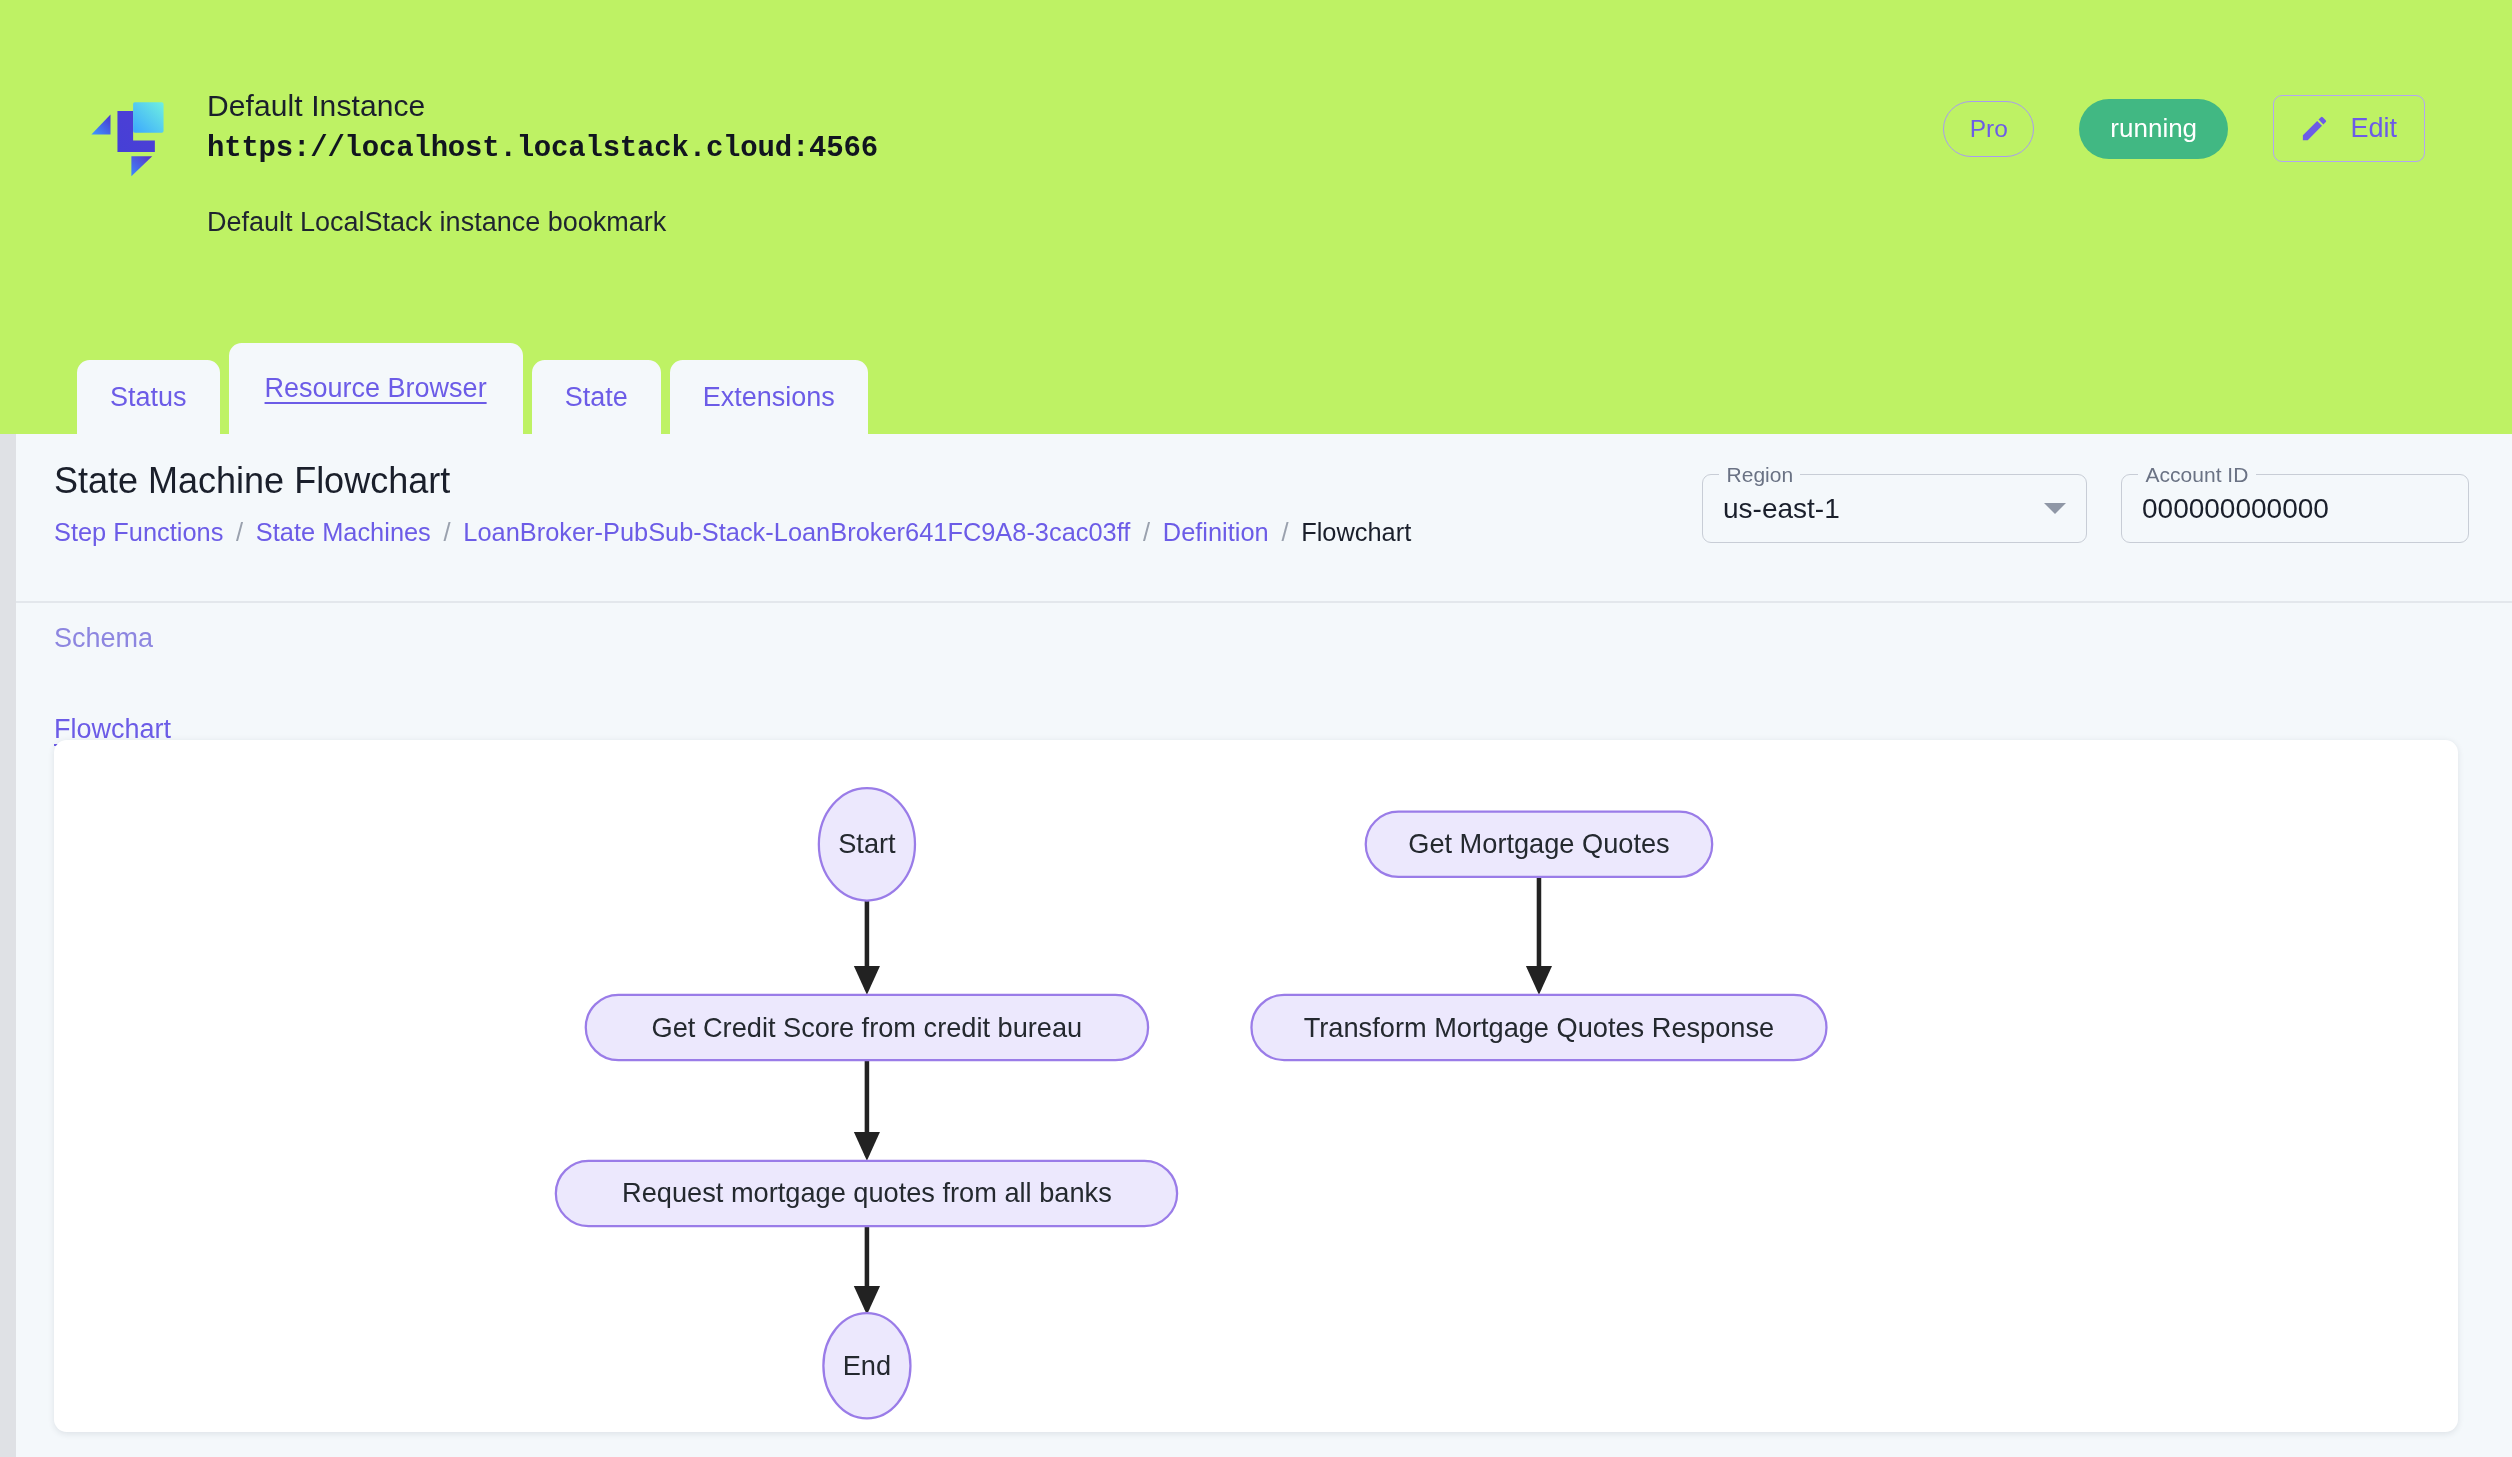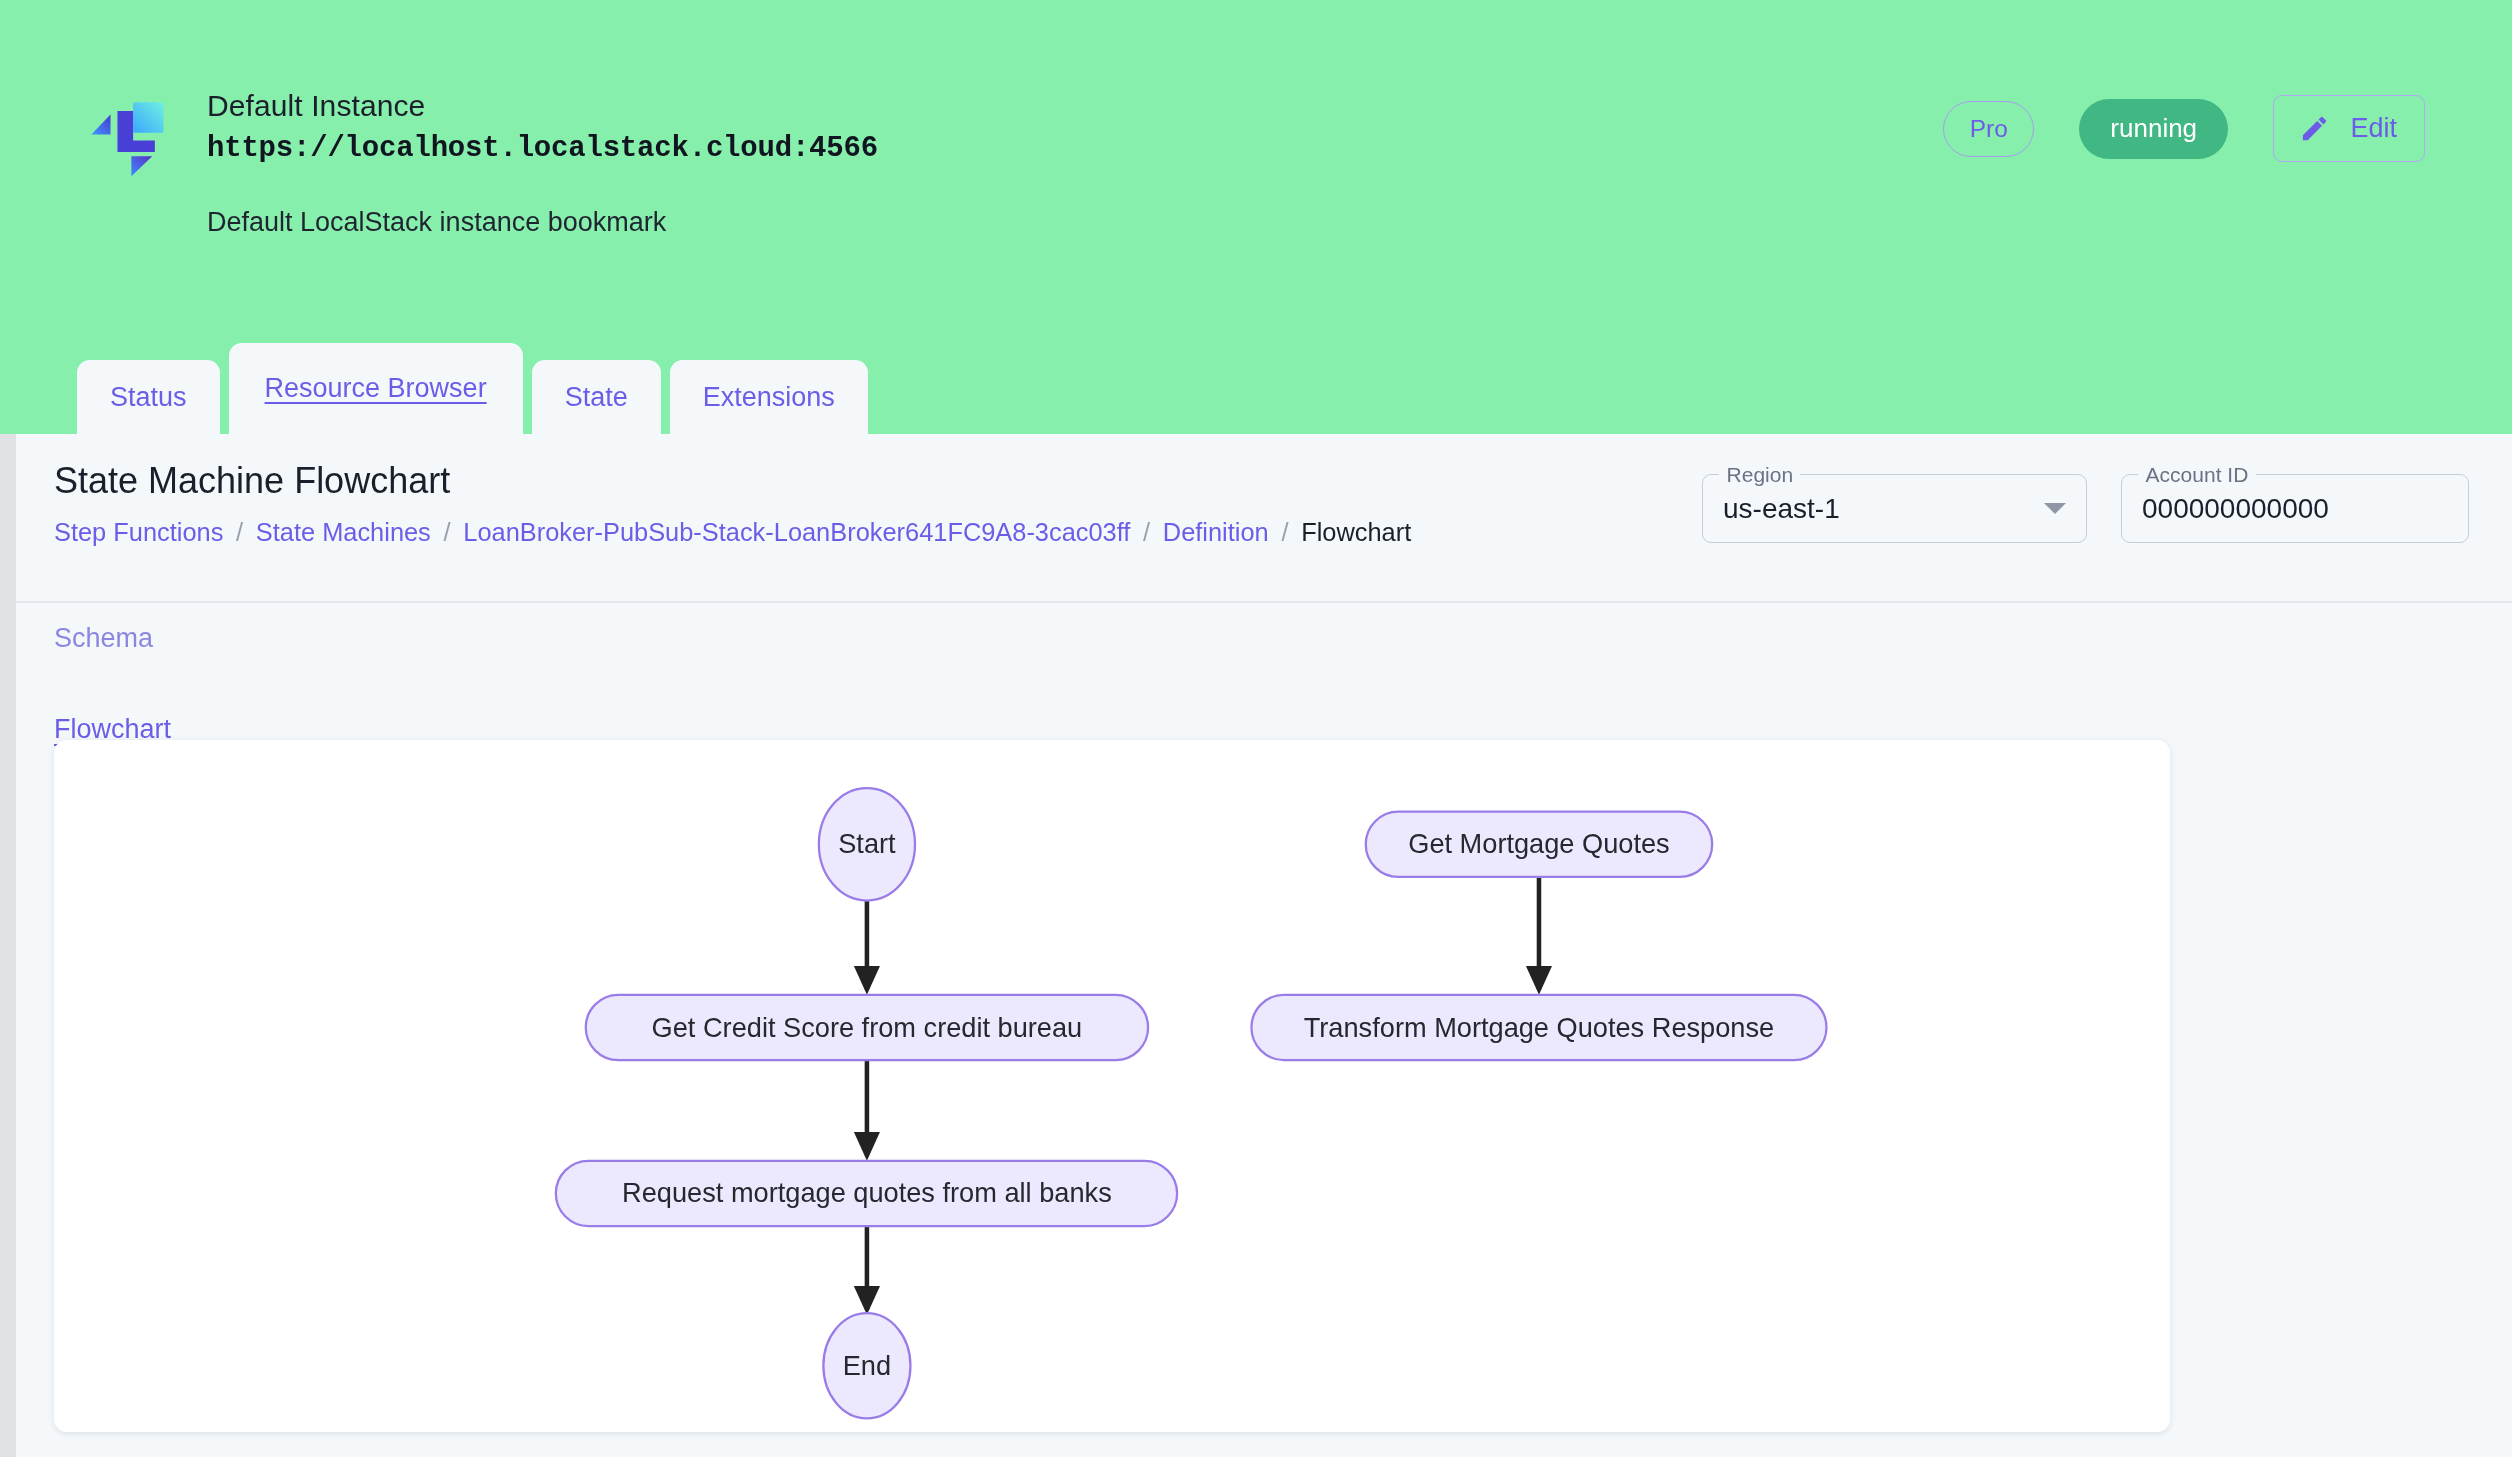--- a/index.html
+++ b/index.html
@@ -11,21 +11,21 @@
     font-family: "Liberation Sans", sans-serif;
     background: #ffffff;
   }
 
   
   .app-header {
     position: absolute;
     left: 0; top: 0;
     width: 2512px;
     height: 434px;
-    background: #86efac;
+    background: #bef264;
   }
 
   .instance-block {
     position: absolute;
     left: 87px;
     top: 86px;
     display: flex;
     align-items: flex-start;
     gap: 33px;
   }
@@ -232,21 +232,21 @@
     font-size: 27px;
     flex-direction: column;
   }
   .sub-tab { color: #8d86e0; cursor: pointer; }
   .sub-tab.active { color: #6c5ce7; text-decoration: underline; text-underline-offset: 6.4px; }
 
   
   .flow-card {
     position: absolute;
     left: 54px; top: 306px;
-    width: 2116px;
+    width: 2404px;
     height: 219px;
     min-height: 692px;
     background: #ffffff;
     border-radius: 12.7px;
     box-shadow: 0 1.8px 6.4px rgba(25,35,60,0.10);
     overflow: hidden;
   }
   .flow-svg { position: absolute; left: 0; top: 0; width: 2404px; height: 692px; display: block; }
 
   .node-label {

